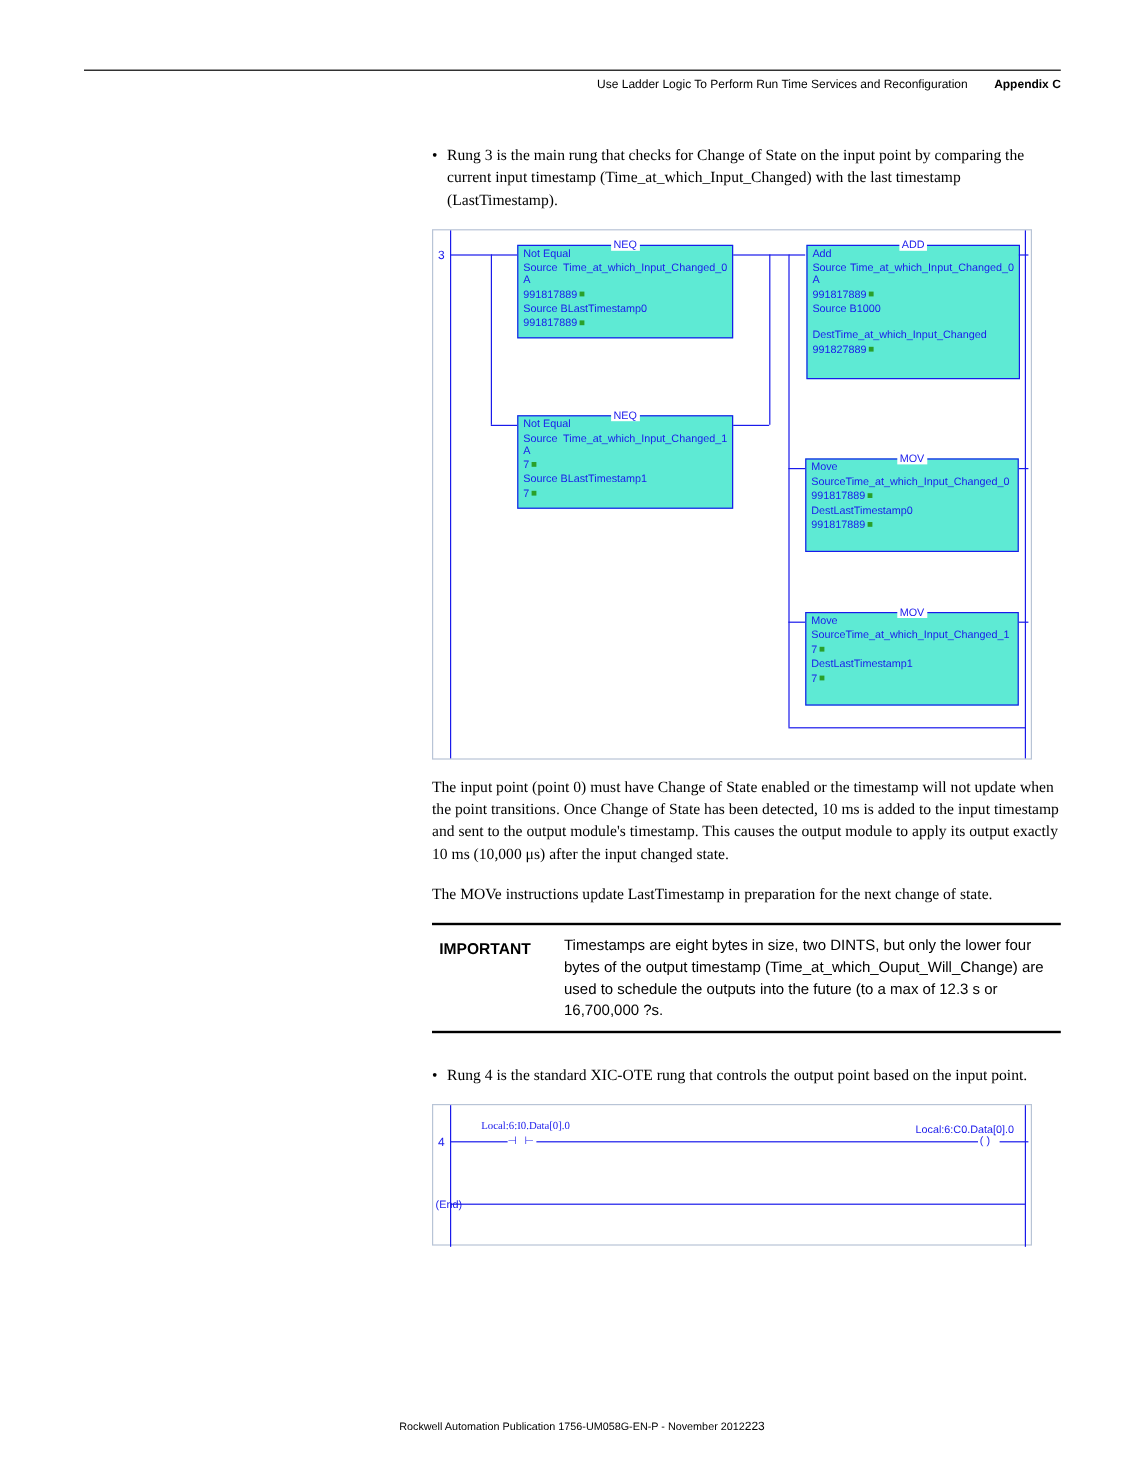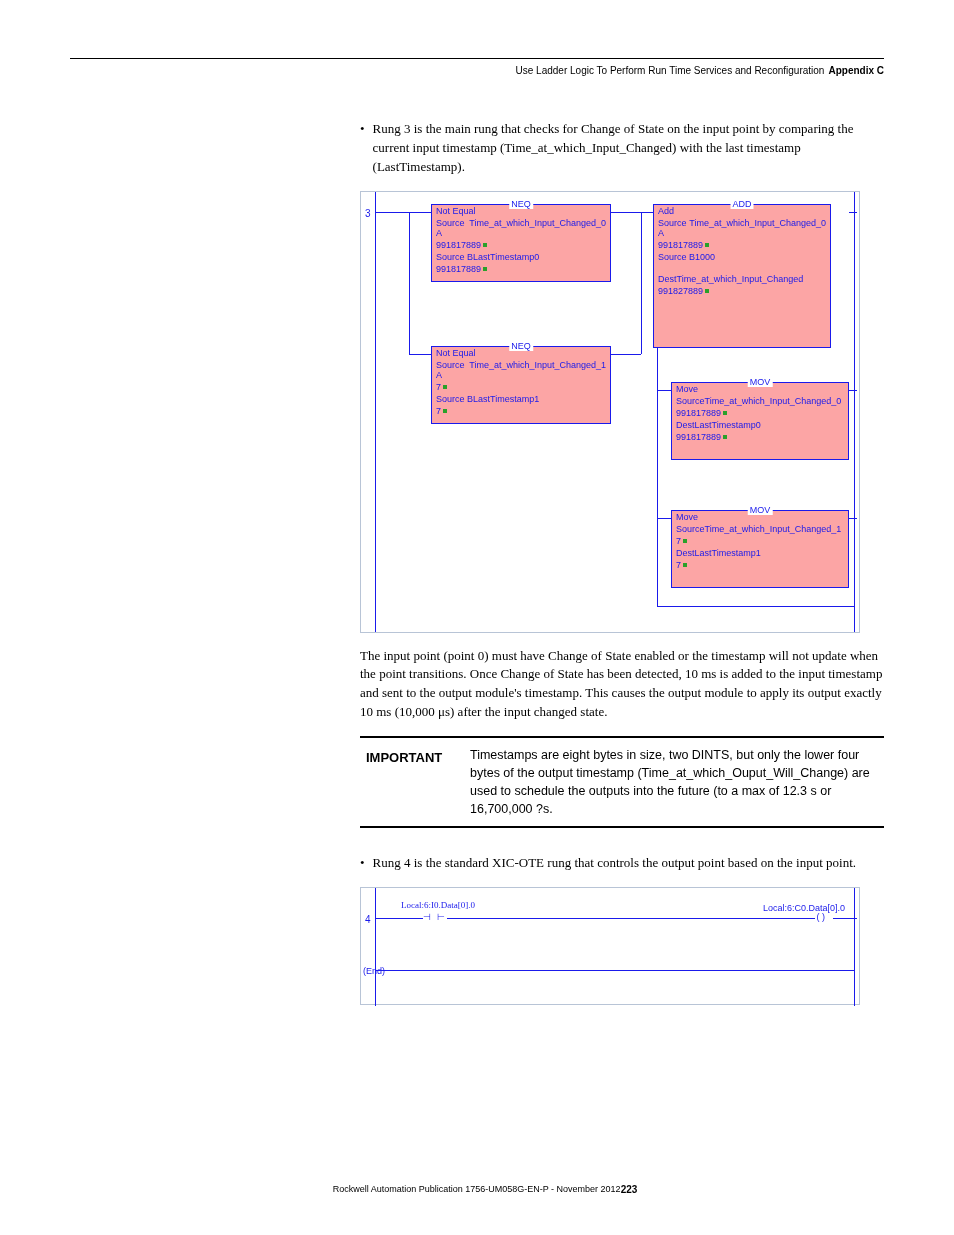--- a/index.html
+++ b/index.html
@@ -1,44 +1,44 @@
 <!DOCTYPE html>
 <html><head>
 <meta charset="utf-8">
 <style>
 *{margin:0;padding:0;box-sizing:border-box}
 body{width:954px;height:1235px;background:#fff;font-family:Georgia,serif;color:#000;position:relative}
 .page{padding:58px 70px 40px 70px}
 .top-rule{border-top:1px solid #000;margin-bottom:6px}
-.header-line{display:flex;justify-content:flex-end;align-items:baseline;font-family:'Helvetica Neue',Arial,sans-serif;font-size:10px;gap:4px;margin-bottom:44px}
+.header-line{display:flex;justify-content:flex-end;align-items:baseline;font-family:'Helvetica Neue',Arial,sans-serif;font-size:10px;gap:22px;margin-bottom:44px}
 .header-title{font-weight:400}
 .header-appendix{font-weight:700}
 .content{margin-left:290px}
 .bullet-item{display:flex;margin-bottom:2px}
 .bullet-dot{margin-right:8px;font-size:13px;line-height:1.4}
 .bullet-text{font-size:13px;line-height:1.45}
 .fig{margin:14px 0 6px 0;width:500px;border:1px solid #b8c4d6;background:#fff}
 .fig-inner{padding:8px 2px 14px 2px;position:relative}
 .diagram{font-family:Arial,sans-serif;font-size:9px;color:#1a1aeb}
-.box{position:absolute;border:1px solid #1a1aeb;background:#fca5a5}
+.box{position:absolute;border:1px solid #1a1aeb;background:#5eead4}
 .box-title{position:absolute;top:-6px;left:50%;transform:translateX(-50%);background:#fff;padding:0 2px;font-size:9px}
 .row{display:flex;justify-content:flex-start;padding:1px 4px;font-size:9px}
 .row .l{color:#1a1aeb}
 .row .r{color:#1a1aeb;text-align:right}
 .green-dot{width:4px;height:4px;background:#2aa02a;display:inline-block;margin-left:2px;vertical-align:middle}
 .rung-num{position:absolute;left:4px;color:#1a1aeb;font-size:10px}
 .hline{position:absolute;height:1px;background:#1a1aeb}
 .vline{position:absolute;width:1px;background:#1a1aeb}
 .body-text{font-size:13px;line-height:1.45;margin:14px 0}
 .callout{border-top:2px solid #000;border-bottom:2px solid #000;padding:8px 0;margin:14px 0 26px 0;display:flex}
 .callout-label{font-family:Arial,sans-serif;font-weight:700;font-size:13px;width:110px;padding:4px 0 0 6px}
 .callout-text{font-family:'Helvetica Neue',Arial,sans-serif;font-size:12.5px;line-height:1.45;flex:1}
 .fig2{margin:14px 0;width:500px;border:1px solid #b8c4d6;background:#fff;position:relative;height:118px}
 .footer{position:absolute;bottom:40px;left:16px;right:0;display:flex;justify-content:center;padding:0 70px;font-family:'Helvetica Neue',Arial,sans-serif;font-size:9px}
-.footer-right{font-weight:700;font-size:10px}
+.footer-right{font-weight:400;font-size:10px}
 .xic{position:absolute;font-family:Liberation Serif, serif;font-size:9px;color:#1a1aeb}
 .ote{position:absolute;font-family:Arial,sans-serif;font-size:9px;color:#1a1aeb}
 .end{position:absolute;font-family:Arial,sans-serif;font-size:9px;color:#1a1aeb}
 </style>
 </head>
 <body>
 
 <div class="page">
   <div class="top-rule"></div>
   <div class="header-line">
@@ -112,21 +112,21 @@
 
         <div class="hline" style="left:250px;top:20px;width:30px"></div>
         <div class="hline" style="left:250px;top:162px;width:30px"></div>
         <div class="vline" style="left:280px;top:20px;height:142px"></div>
         <div class="hline" style="left:280px;top:20px;width:16px"></div>
         <div class="vline" style="left:296px;top:20px;height:394px"></div>
         <div class="hline" style="left:296px;top:20px;width:14px"></div>
         <div class="hline" style="left:296px;top:198px;width:14px"></div>
         <div class="hline" style="left:296px;top:326px;width:14px"></div>
 
-        <div class="box" style="left:292px;top:12px;width:178px;height:144px">
+        <div class="box" style="left:311px;top:12px;width:178px;height:112px">
           <span class="box-title">ADD</span>
           <div class="row">
               <span class="l">Add</span>
             </div>
           <div class="row">
               <span class="l">Source A</span>
               <span class="r">Time_at_which_Input_Changed_0</span>
             </div>
           <div class="row">
               <span></span>
@@ -193,20 +193,21 @@
               <span></span>
               <span class="r"><span>7</span><span class="green-dot"></span></span>
             </div>
         </div>
         <div class="hline" style="left:488px;top:326px;width:8px"></div>
         <div class="hline" style="left:296px;top:414px;width:198px"></div>
       </div>
     </div>
 
     <p class="body-text">The input point (point 0) must have Change of State enabled or the timestamp will not update when the point transitions. Once Change of State has been detected, 10 ms is added to the input timestamp and sent to the output module's timestamp. This causes the output module to apply its output exactly 10 ms (10,000 μs) after the input changed state.</p>
+    <p class="body-text">The MOVe instructions update LastTimestamp in preparation for the next change of state.</p>
 
     <div class="callout">
       <div class="callout-label">IMPORTANT</div>
       <div class="callout-text">Timestamps are eight bytes in size, two DINTS, but only the lower four bytes of the output timestamp (Time_at_which_Ouput_Will_Change) are used to schedule the outputs into the future (to a max of 12.3 s or 16,700,000 ?s.</div>
     </div>
 
     <div class="bullet-item">
       <span class="bullet-dot">•</span>
       <span class="bullet-text">Rung 4 is the standard XIC-OTE rung that controls the output point based on the input point.</span>
     </div>

